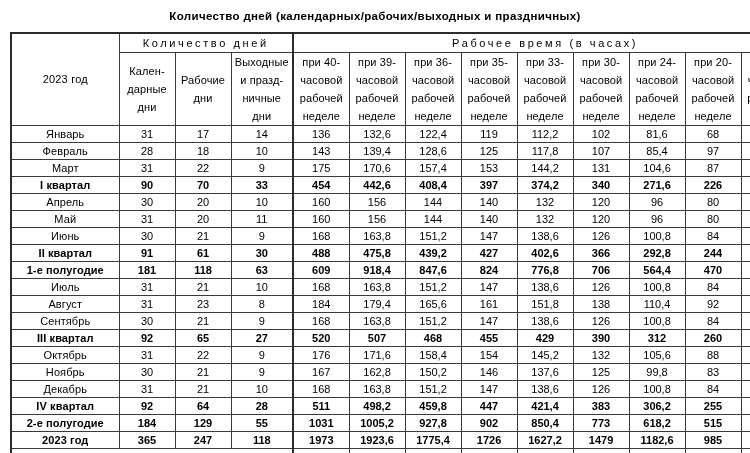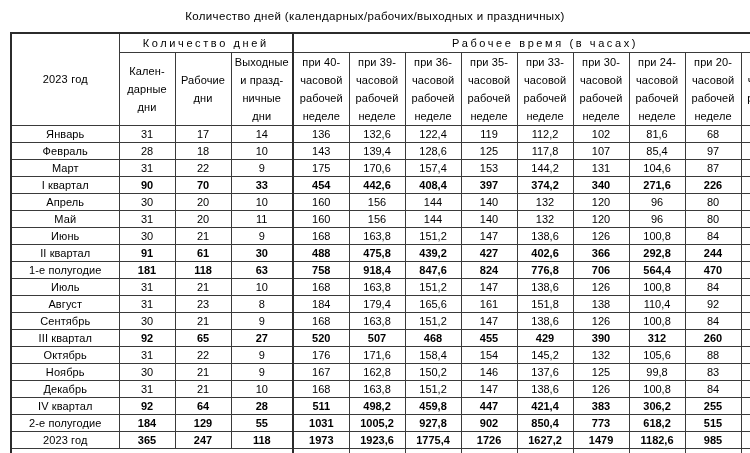--- a/index.html
+++ b/index.html
@@ -23,21 +23,21 @@
     box-sizing: border-box;
   }
 
   
   .title-block {
     padding-top: 9px;
     text-align: center;
   }
   .title-line {
     font-size: 11.5px;
-    font-weight: normal;
+    font-weight: bold;
     letter-spacing: 0.35px;
     line-height: 15px;
     white-space: nowrap;
   }
 
   
   .table-wrap {
     margin: 8px 10px 0 10px;
     width: 730px;
   }
@@ -88,21 +88,21 @@
   tr.r-sum > td {
     height: 16px;
     font-weight: bold;
   }
   td.name {
     text-align: left;
     padding-left: 5px;
     font-size: 11.5px;
     letter-spacing: 0.1px;
   }
-  tr.r-sum td.name { font-weight: normal; }
+  tr.r-sum td.name { font-weight: bold; }
   td.num { font-size: 11.5px; }
   tr.r-sum td.num { font-weight: bold; }
 
   
   tr.r-avg > td { height: 30px; }
   td.avg-label {
     font-size: 11.5px;
     font-weight: bold;
     text-align: center;
     line-height: 14px;
@@ -282,21 +282,21 @@
             <td class="num">366</td>
             <td class="num">292,8</td>
             <td class="num">244</td>
             <td class="num">219,6</td>
           </tr>
           <tr class="r-sum">
             <td class="name">1-е полугодие</td>
             <td class="num">181</td>
             <td class="num">118</td>
             <td class="num">63</td>
-            <td class="num sep-left">758</td>
+            <td class="num sep-left">609</td>
             <td class="num">918,4</td>
             <td class="num">847,6</td>
             <td class="num">824</td>
             <td class="num">776,8</td>
             <td class="num">706</td>
             <td class="num">564,4</td>
             <td class="num">470</td>
             <td class="num">422,8</td>
           </tr>
           <tr class="r-month">

